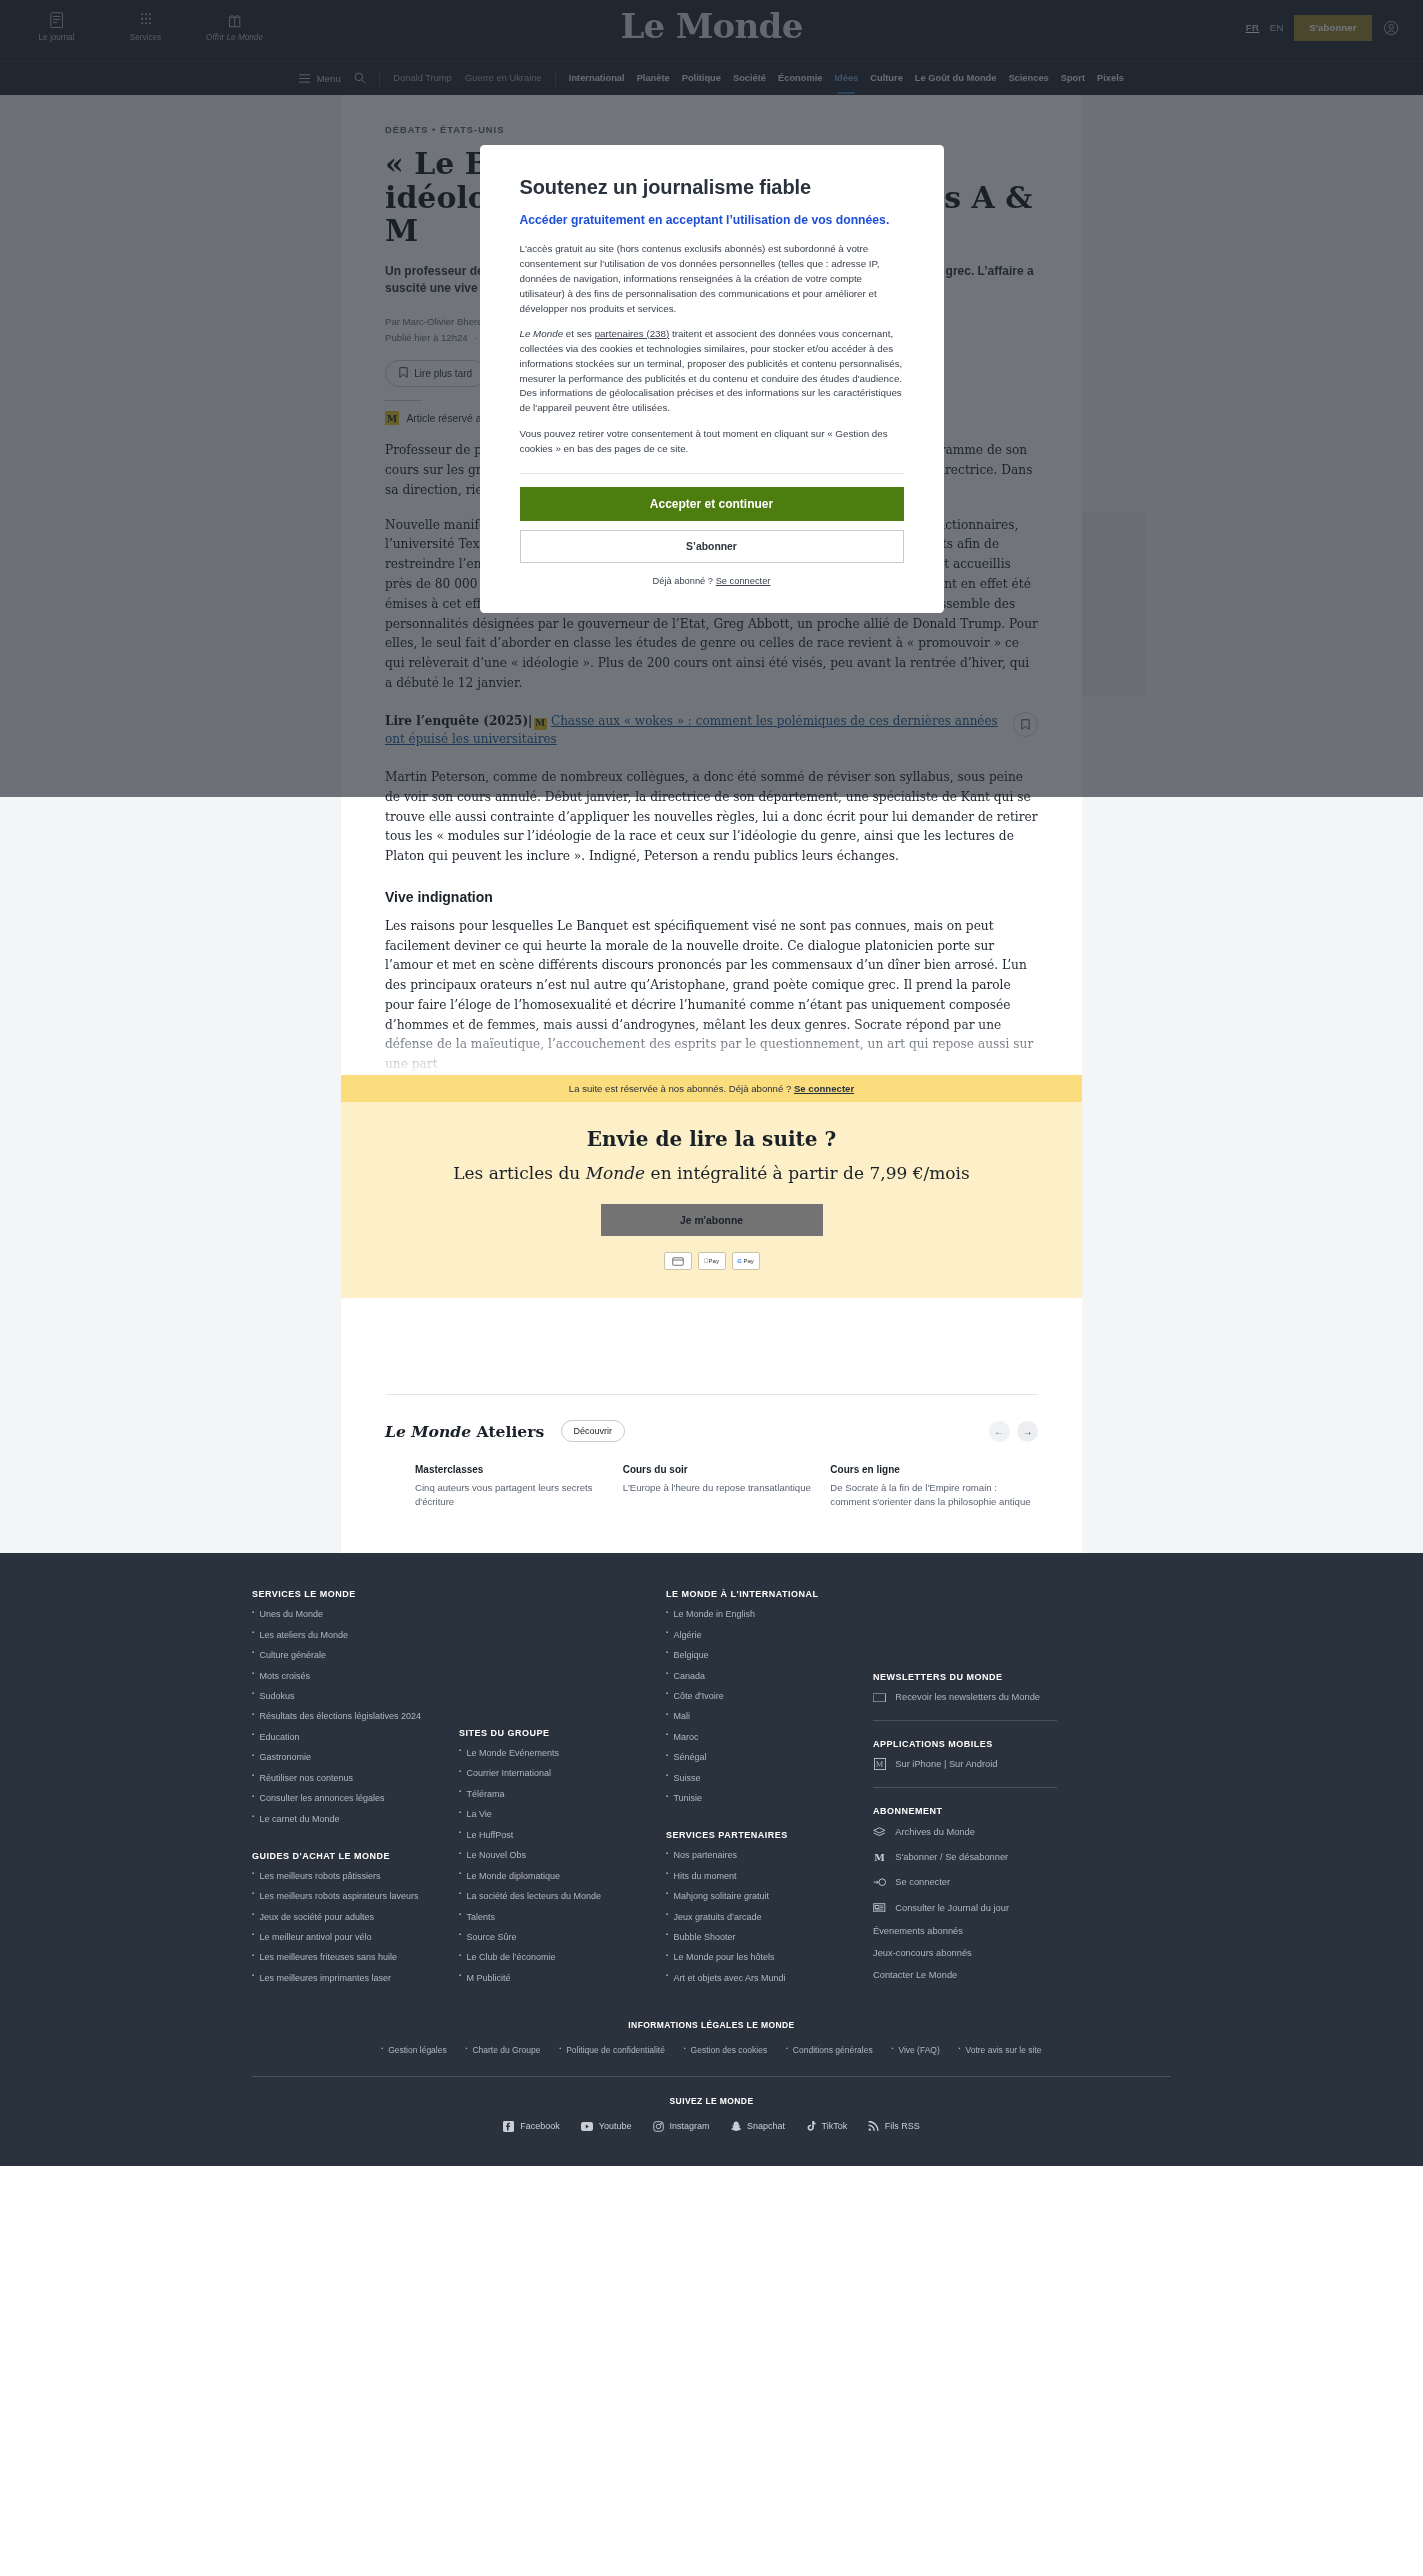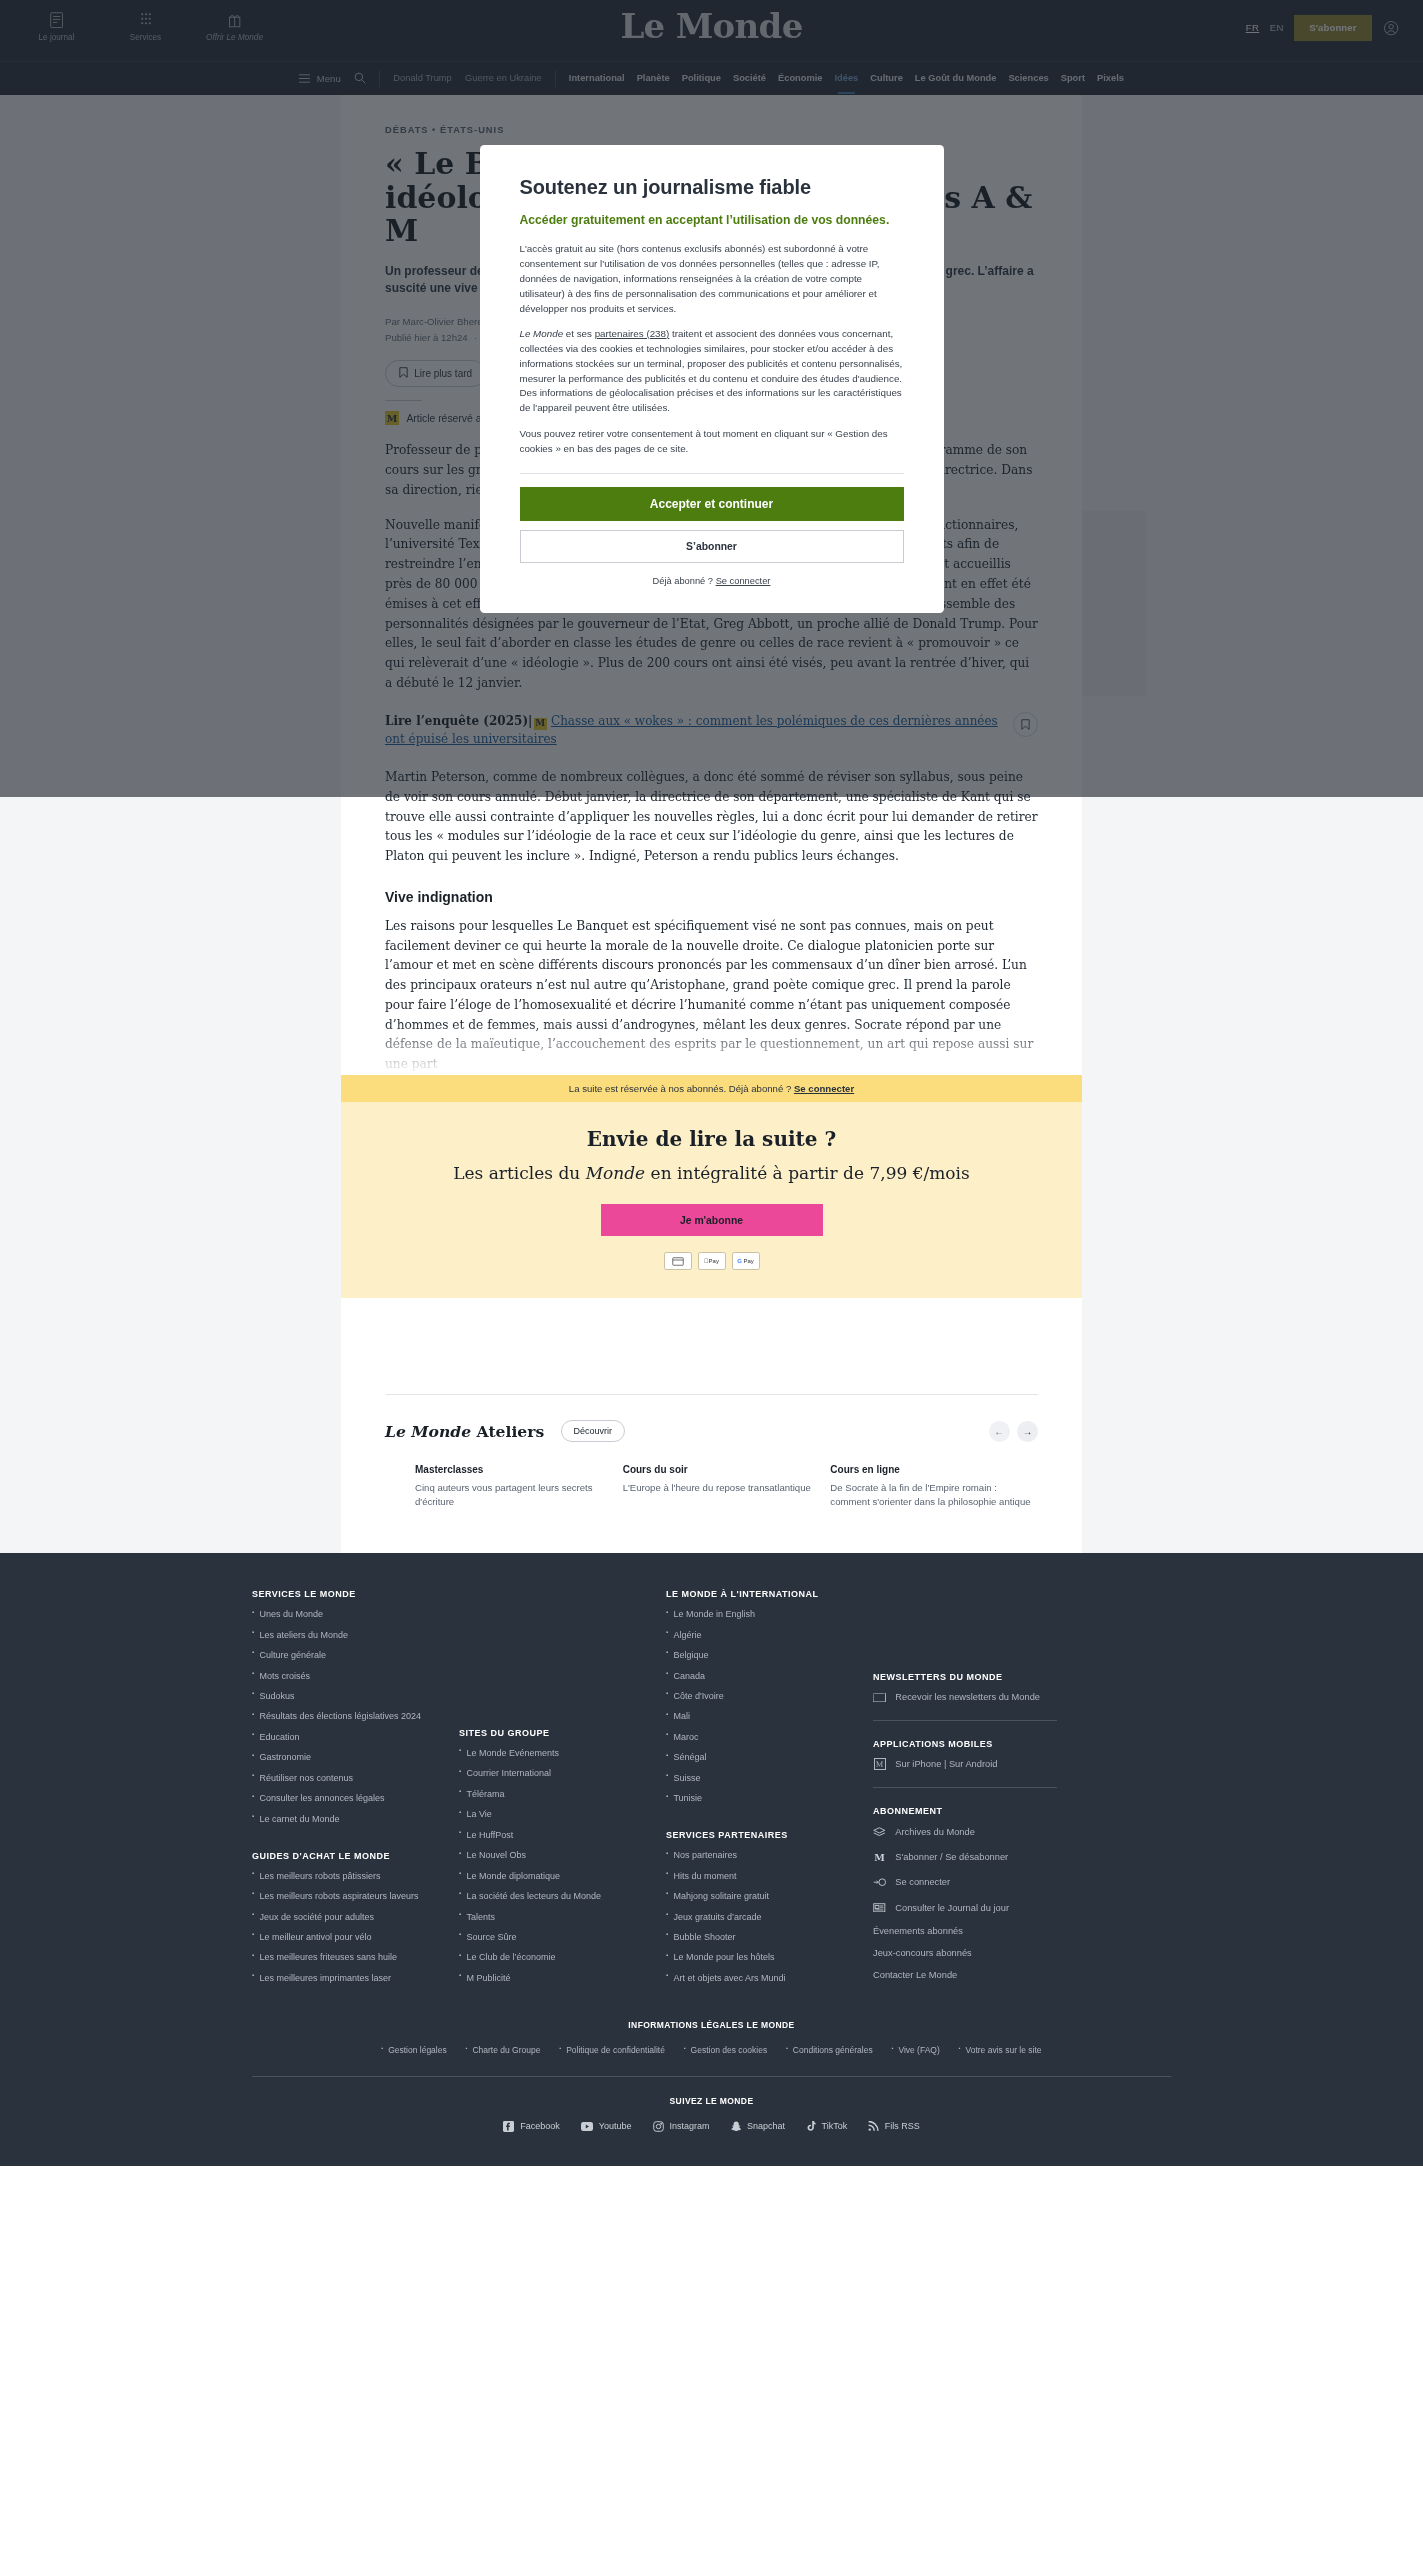--- a/index.html
+++ b/index.html
@@ -116,21 +116,21 @@
   
   .paywall-strip {
     background: #fbdd7e; text-align: center; font-size: 9.6px; color: #2a323d; padding: 8.2px 0;
   }
   .paywall-strip a { color: #2a323d; font-weight: bold; text-decoration: underline; cursor: pointer; }
   .paywall-body { background: #fdf0c9; text-align: center; padding: 25px 0 28px; }
   .pw-h { font-family: "DejaVu Serif", serif; font-size: 20px; font-weight: bold; color: #1a2028; margin-bottom: 12px; }
   .pw-sub { font-family: "DejaVu Serif", serif; font-size: 17px; color: #1a2028; margin-bottom: 21px; }
   .pw-sub i { font-style: italic; }
   .pw-btn {
-    background: #ec4899; border: none; color: #1a2028; font-size: 10.4px; font-weight: bold;
+    background: #737373; border: none; color: #1a2028; font-size: 10.4px; font-weight: bold;
     padding: 10.4px 0; width: 222px; cursor: pointer;
   }
   .pay-icons { display: flex; gap: 6px; justify-content: center; margin-top: 16.3px; }
   .pay-chip {
     width: 28px; height: 18px; border: 0.7px solid #c9c2a4; border-radius: 2.2px; background: #fff;
     display: flex; align-items: center; justify-content: center; font-size: 6px; color: #333;
   }
 
   .white-gap { background: #fff; height: 96px; }
   .divider-h { height: 0.7px; background: #e3e5e9; width: 652px; margin: 0 auto; }
@@ -186,21 +186,21 @@
   .f-social { display: flex; justify-content: center; gap: 21px; padding-bottom: 34px; }
   .f-social a { display: flex; align-items: center; gap: 6px; color: #c9ced5; font-size: 9px; text-decoration: none; cursor: pointer; }
 
   
   .overlay { position: absolute; left: 0; top: 0; width: 1423px; height: 797px; background: rgba(26,32,40,0.62); z-index: 40; }
   .modal {
     position: absolute; left: 50%; transform: translateX(-50%); top: 145px; width: 464px;
     background: #fff; border-radius: 4.4px; z-index: 50; padding: 31px 40px 27px;
   }
   .m-h1 { font-size: 20px; font-weight: bold; color: #2a323d; margin-bottom: 13.3px; letter-spacing: -0.1px; }
-  .m-h2 { font-size: 12.2px; font-weight: bold; color: #4d7c0f; line-height: 1.35; margin-bottom: 13.3px; }
+  .m-h2 { font-size: 12.2px; font-weight: bold; color: #1d4ed8; line-height: 1.35; margin-bottom: 13.3px; }
   .m-p { font-size: 9.8px; line-height: 1.52; color: #3a424e; margin-bottom: 10.4px; }
   .m-p i { font-style: italic; }
   .m-p a { color: #3a424e; text-decoration: underline; cursor: pointer; }
   .m-hr { height: 0.7px; background: #dfe2e6; margin: 16.3px 0 13.3px; }
   .m-btn-dark {
     width: 100%; background: #4d7c0f; color: #fff; border: none; font-size: 12px; font-weight: bold;
     padding: 10.4px 0; cursor: pointer; margin-bottom: 9px;
   }
   .m-btn-light {
     width: 100%; background: #fff; color: #2a323d; border: 0.7px solid #c8ccd2; font-size: 10.4px; font-weight: bold;

